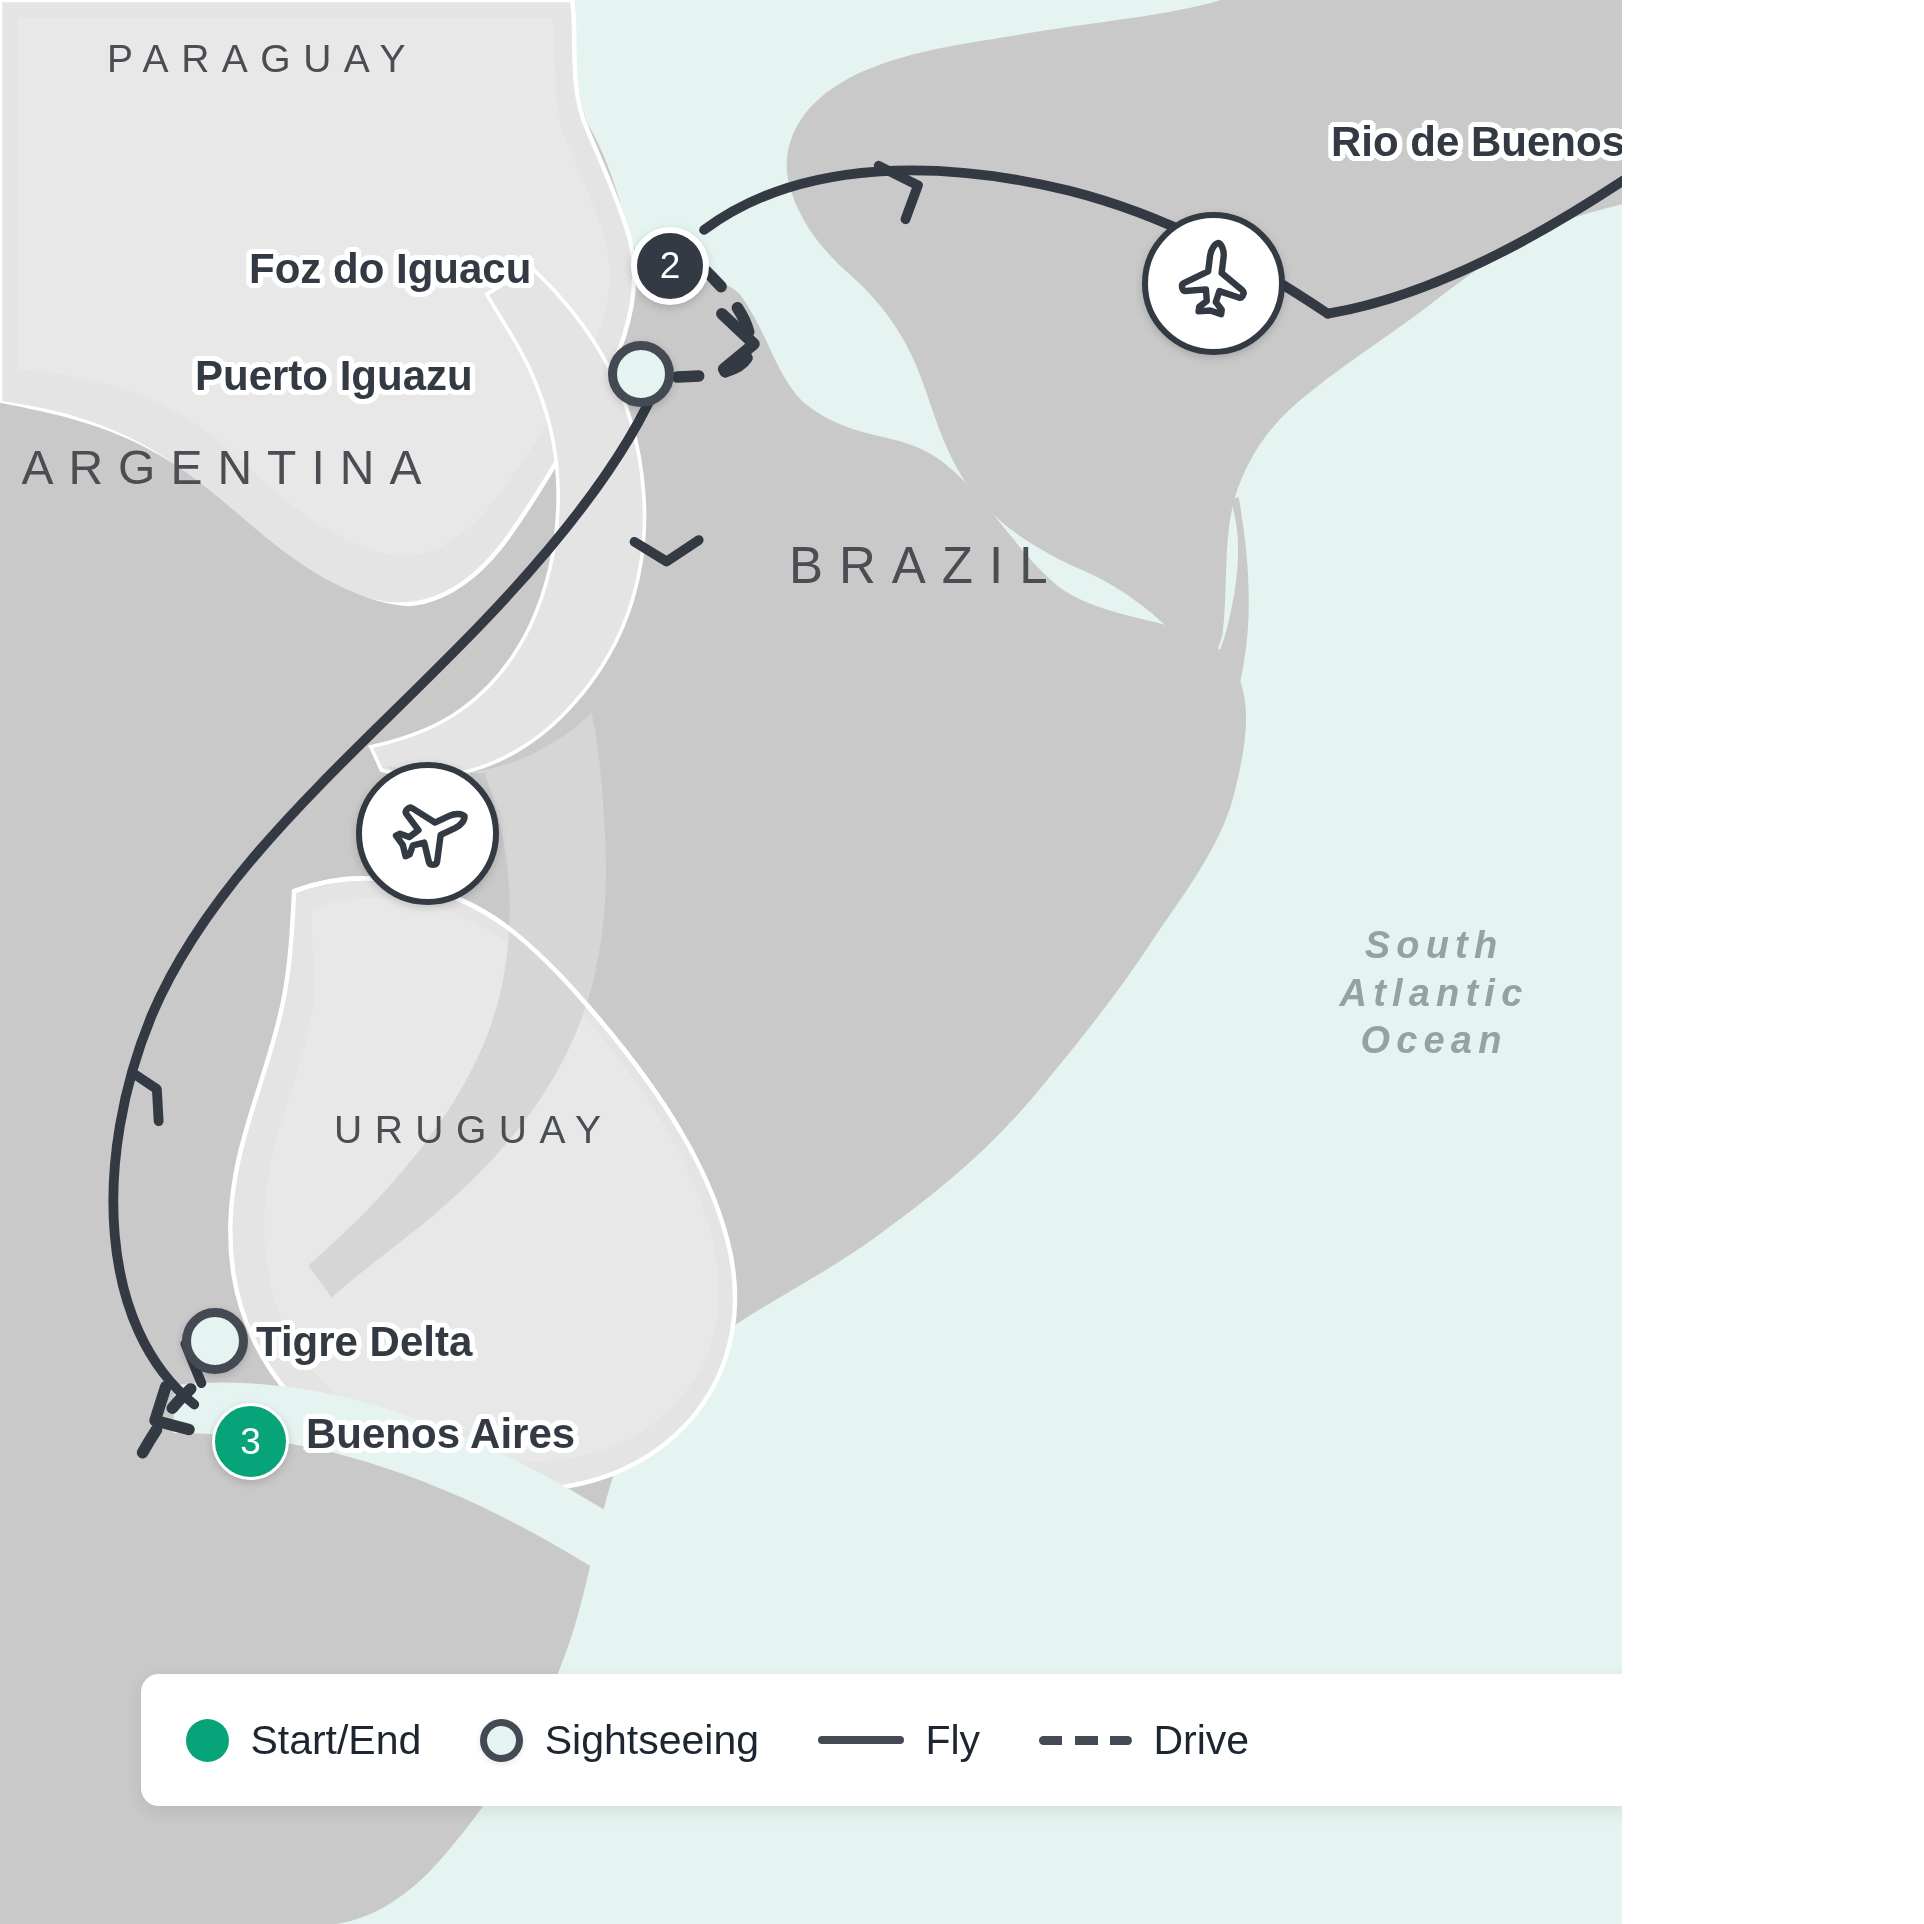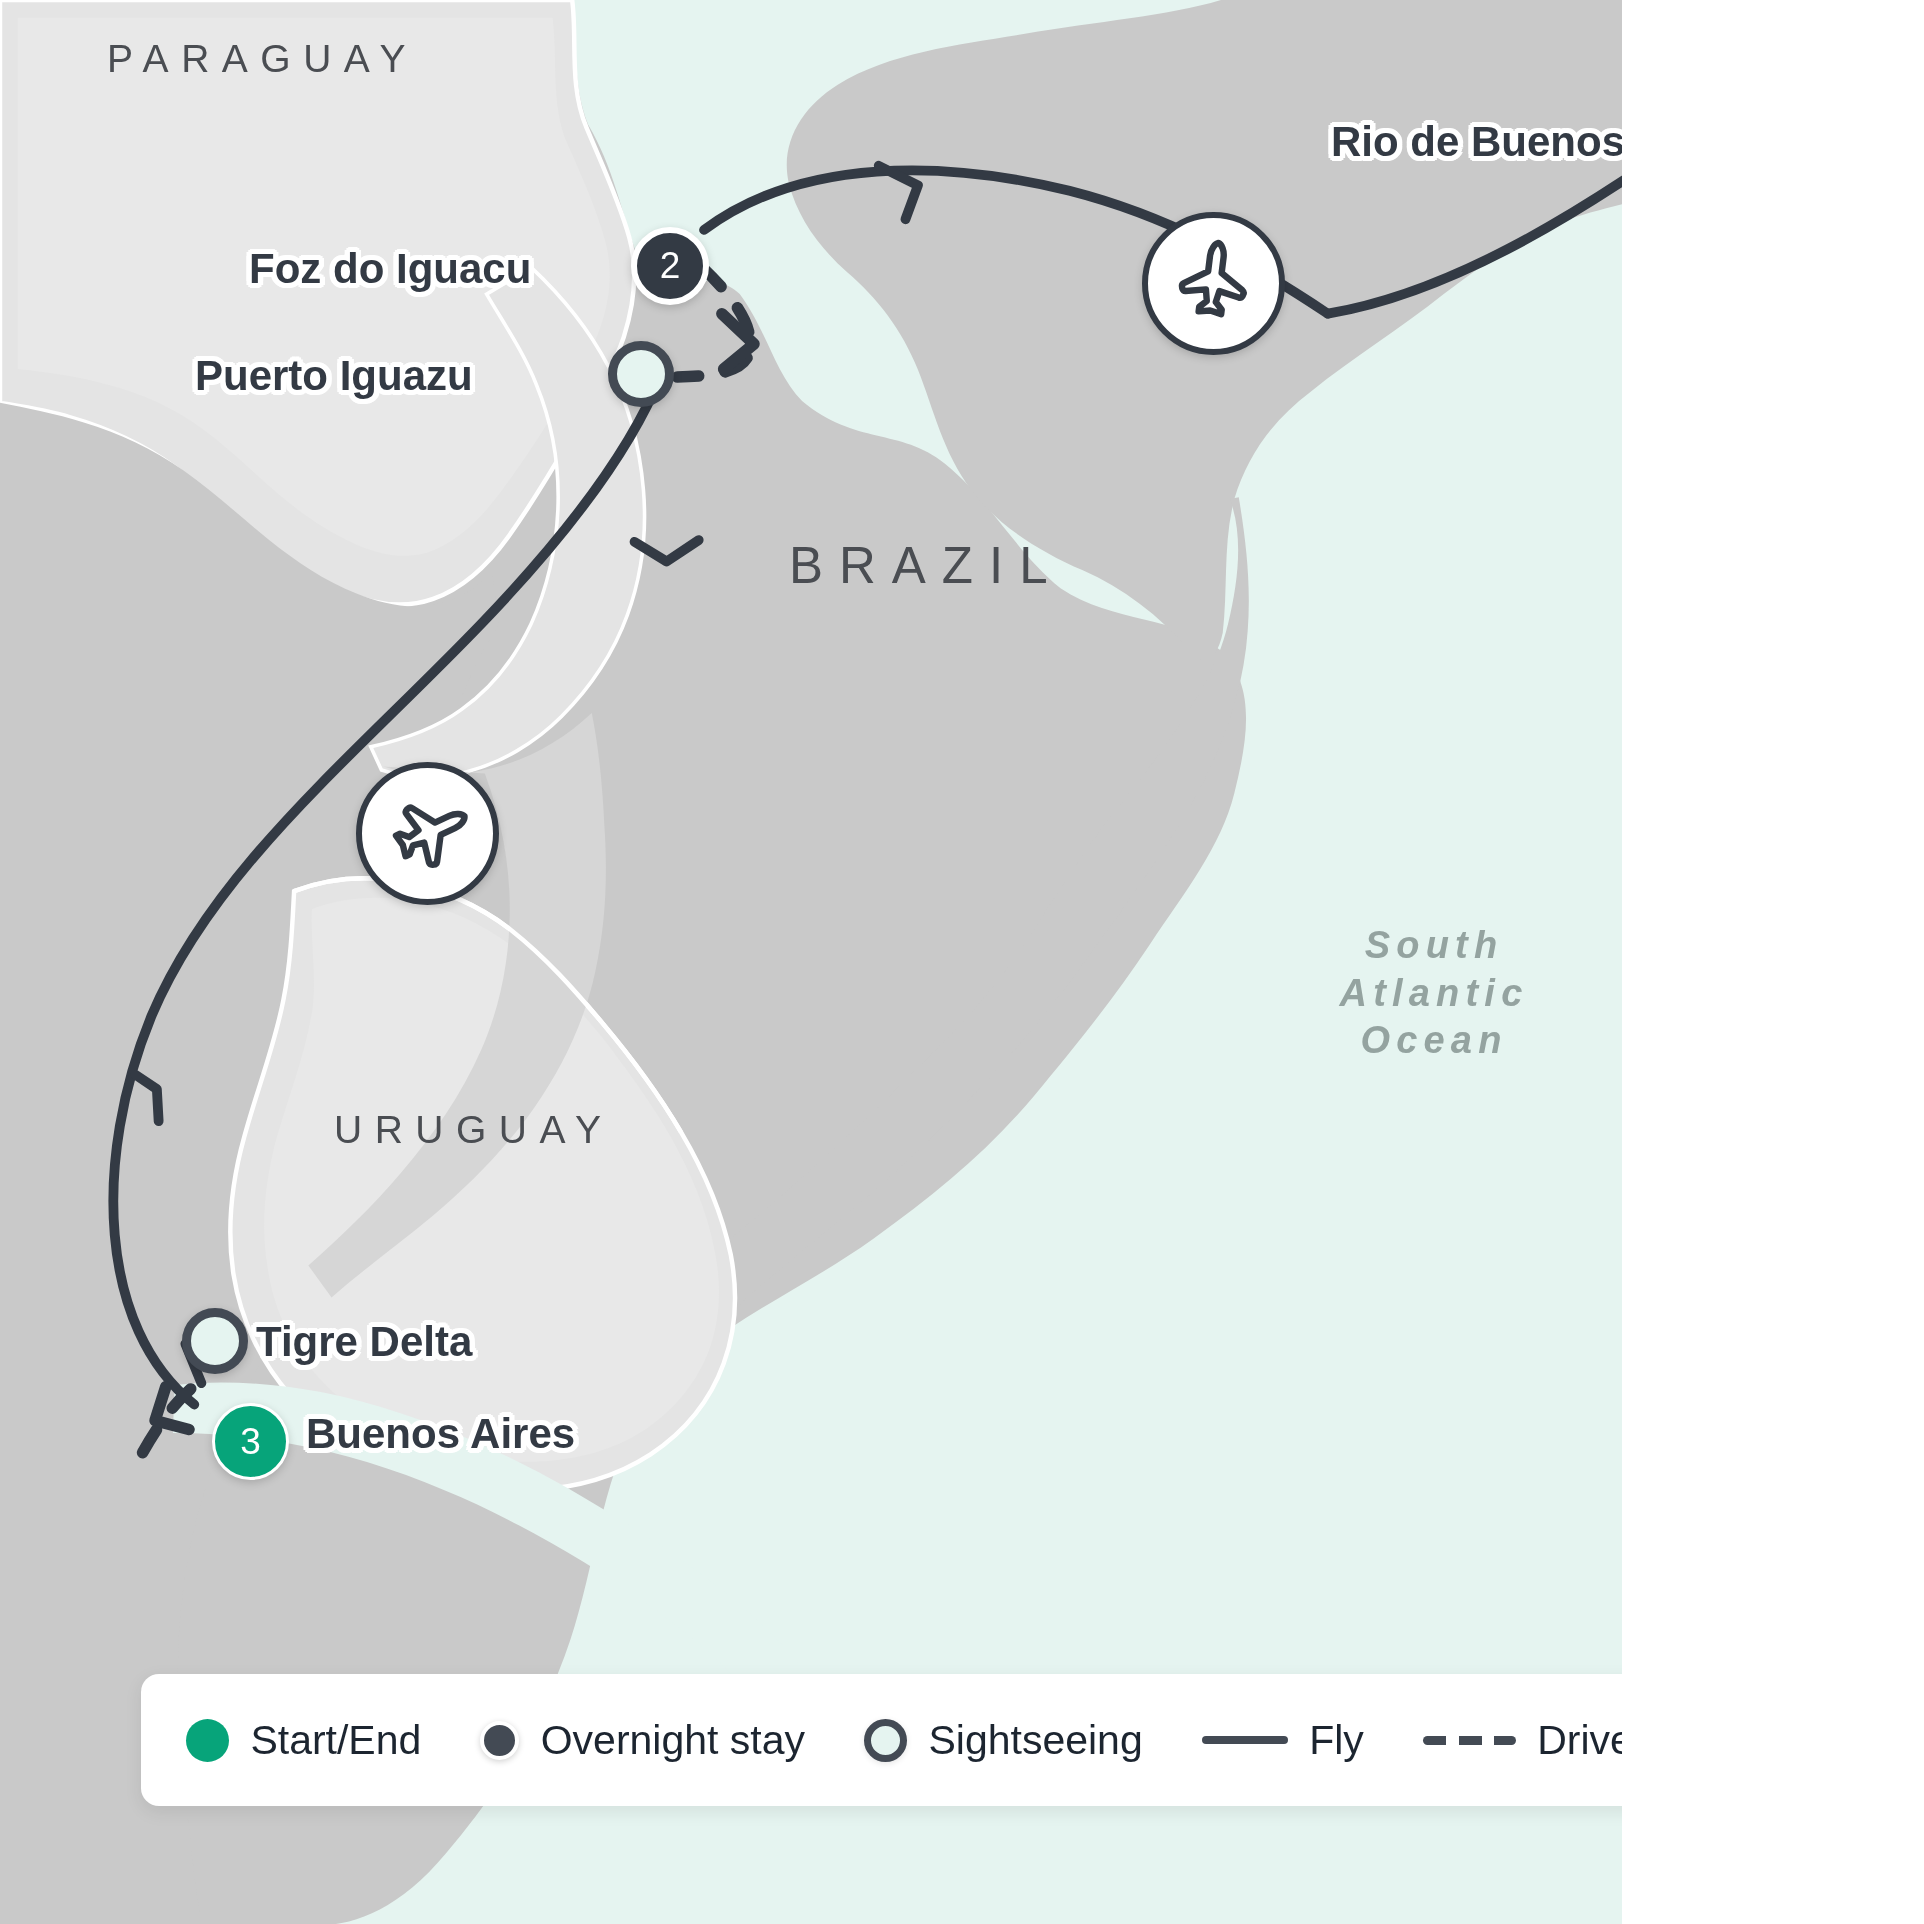--- a/index.html
+++ b/index.html
@@ -352,20 +352,21 @@
       <path d="M 788,300 C 830,340 848,372 840,398 C 832,418 800,422 760,423"></path>
       <path d="M 160,1630 C 178,1598 198,1570 222,1552"></path>
     </g>
     <g fill="none" stroke="#333a44" stroke-width="13" stroke-linecap="round" stroke-linejoin="round">
       <path d="M 810,352 L 846,386 L 812,414"></path>
       <path d="M 186,1556 L 174,1594 L 212,1604"></path>
     </g>
   </svg>
 
   <div class="country-label" style="left:107px; top:37px; font-size:39px; letter-spacing:12.5px;">PARAGUAY</div>
+  <div class="country-label" style="left:21.4px; top:440px; font-size:48px; letter-spacing:15px;">ARGENTINA</div>
   <div class="country-label" style="left:789px; top:536px; font-size:51px; letter-spacing:16px;">BRAZIL</div>
   <div class="country-label" style="left:334px; top:1108px; font-size:39px; letter-spacing:12.5px;">URUGUAY</div>
 
   <div class="ocean-label" style="left:1305px; top:922px; width:258px;">South
 Atlantic
 Ocean</div>
 
   <div class="city-label" style="left:1331px; top:118px;">Rio de Buenos</div>
   <div class="city-label" style="left:249px; top:245px;">Foz do Iguacu</div>
   <div class="city-label" style="left:195px; top:352px;">Puerto Iguazu</div>
@@ -404,24 +405,20 @@
     </span>
   </div>
 
   <div id="legend">
 
     <div class="legend-item">
       <span class="sw sw-green"></span>
       <span class="legend-text">Start/End</span>
     </div>
 
-    <div class="legend-item">
-      <span class="sw sw-dark"></span>
-      <span class="legend-text">Overnight stay</span>
-    </div>
 
     <div class="legend-item">
       <span class="sw sw-sight"></span>
       <span class="legend-text">Sightseeing</span>
     </div>
 
     <div class="legend-item">
       <span class="sw sw-fly"></span>
       <span class="legend-text">Fly</span>
     </div>

